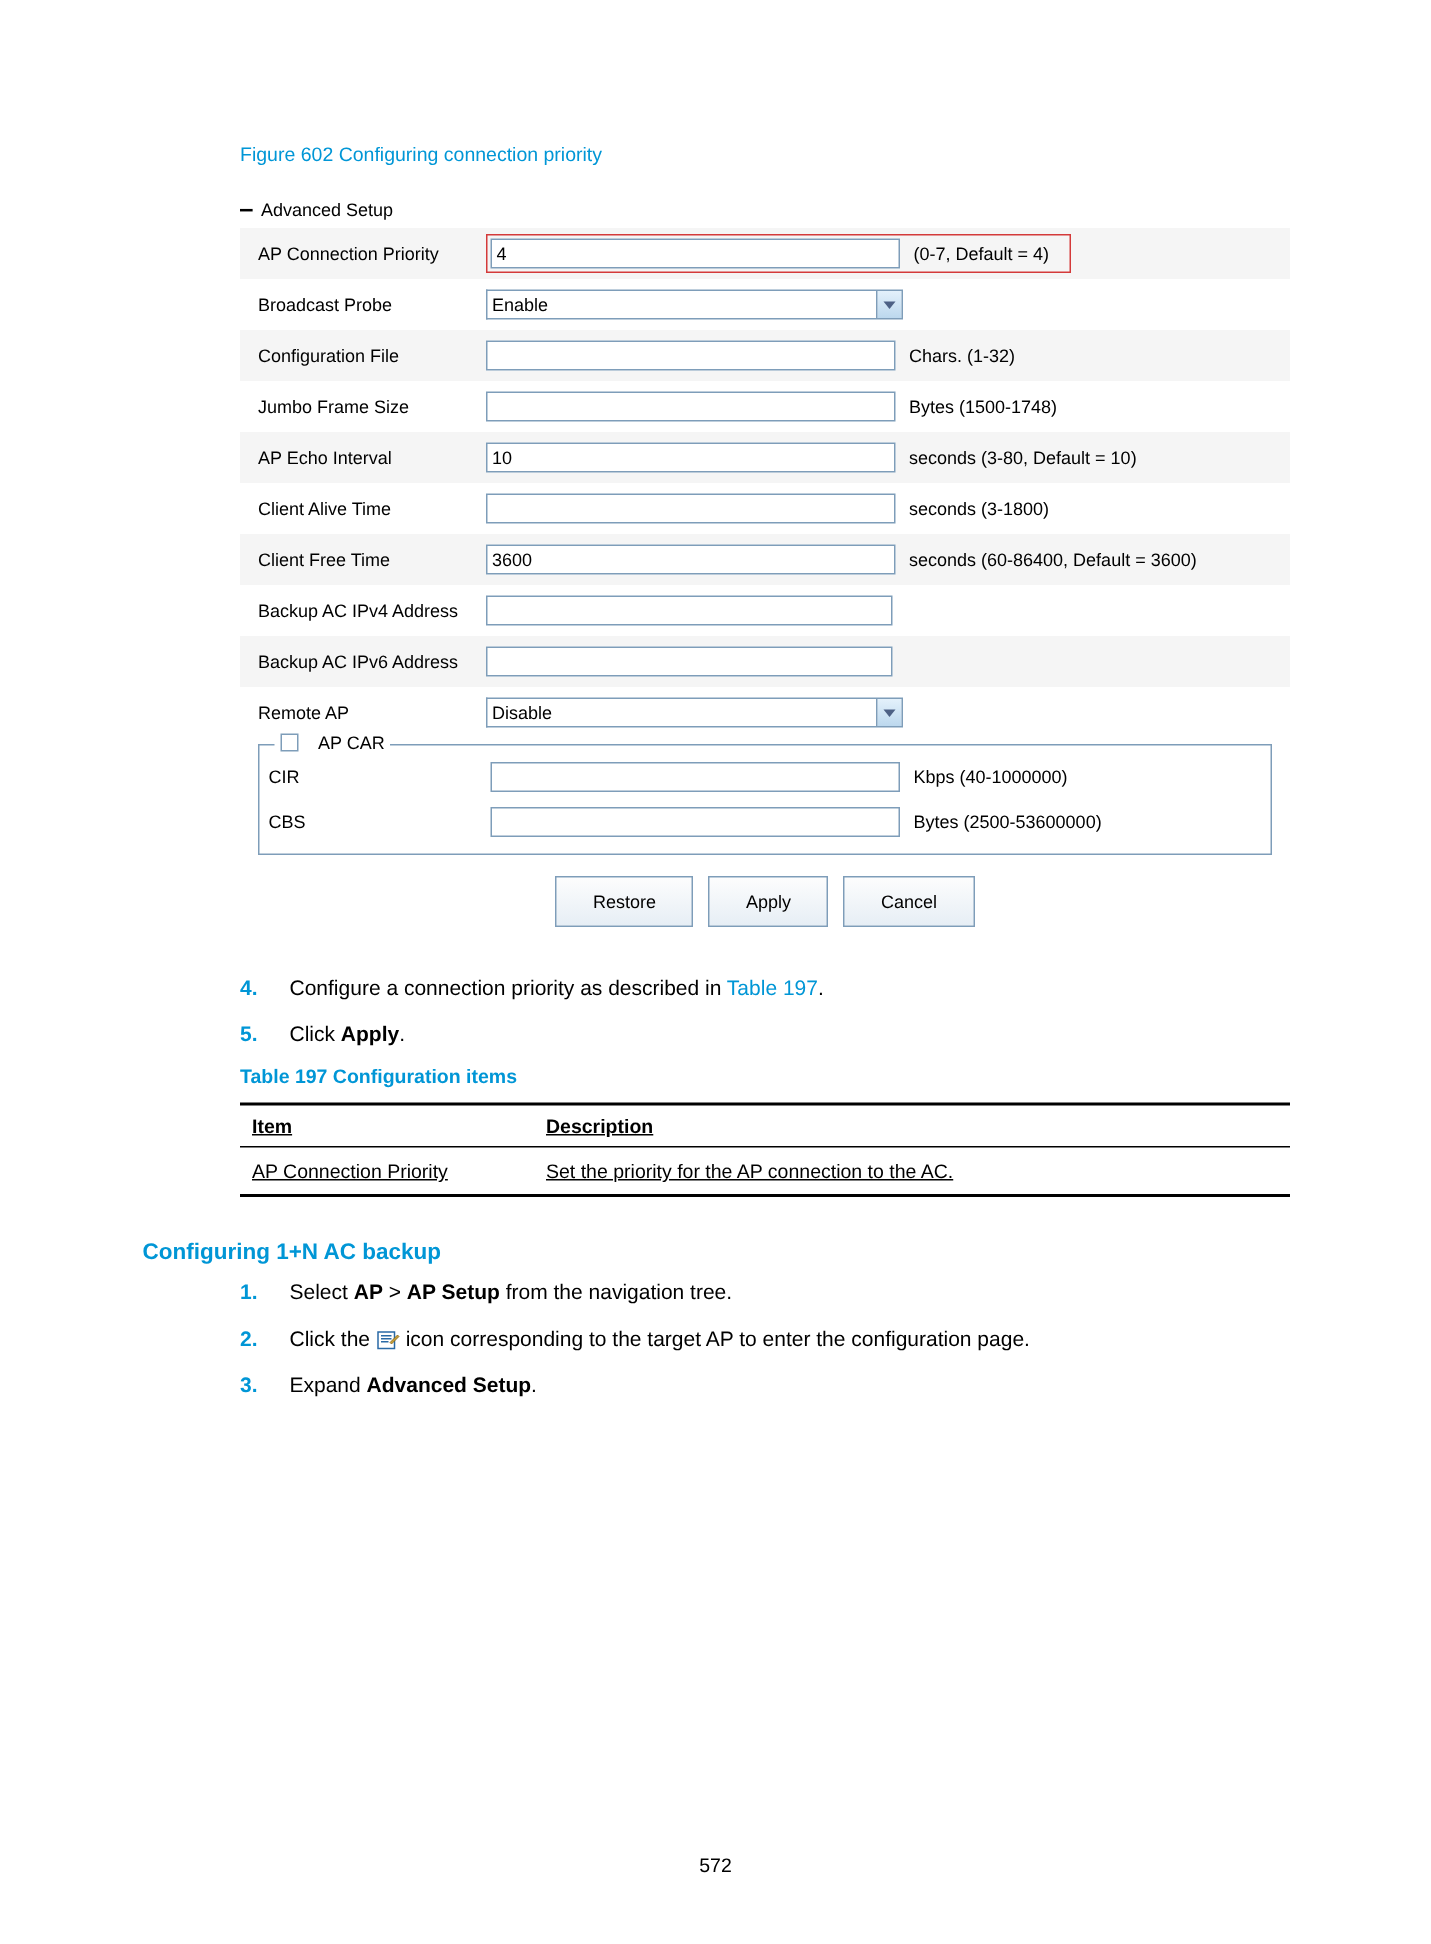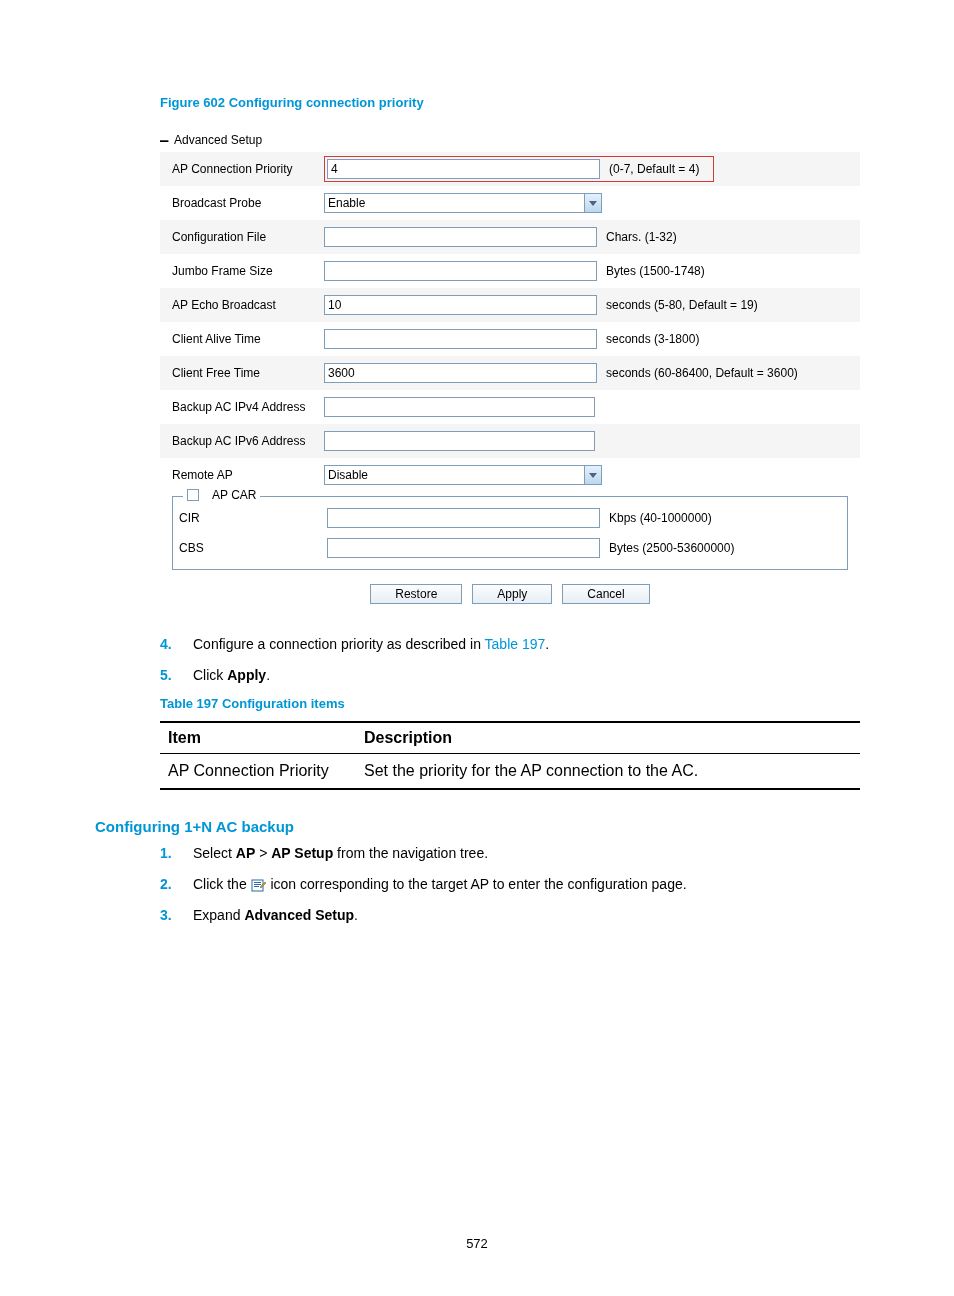--- a/index.html
+++ b/index.html
@@ -12,21 +12,21 @@
   }
   .page {
     width: 954px;
     min-height: 1296px;
     position: relative;
     padding: 95px 90px 0 95px;
     box-sizing: border-box;
   }
   .figure-title {
     color: #0096d6;
-    font-weight: bold;
+    font-weight: normal;
     font-size: 13px;
     margin-left: 65px;
     margin-bottom: 18px;
   }
   .config-panel {
     margin-left: 65px;
     width: 700px;
     font-family: Tahoma, Arial, sans-serif;
     font-size: 12px;
   }
@@ -137,21 +137,21 @@
     padding-left: 6px;
   }
   .button-row {
     display: flex;
     justify-content: center;
     gap: 10px;
     padding: 6px 0 8px 0;
   }
   .btn {
     min-width: 64px;
-    height: 20px;
+    height: 34px;
     border: 1px solid #7e9db9;
     background: linear-gradient(#fdfdfd, #e6eef5);
     font-size: 12px;
     padding: 0 24px;
     cursor: pointer;
   }
   .ol-steps {
     margin: 22px 0 0 65px;
     padding: 0;
     list-style: none;
@@ -175,21 +175,22 @@
   .table-title {
     color: #0096d6;
     font-weight: bold;
     font-size: 13px;
     margin: 8px 0 10px 65px;
   }
   .config-table {
     margin-left: 65px;
     width: 700px;
     border-collapse: collapse;
-    font-size: 16px;
+    font-size: 13px;
+    text-decoration: underline;
   }
   .config-table th {
     text-align: left;
     border-top: 2px solid #000;
     border-bottom: 1px solid #000;
     padding: 6px 8px;
     font-weight: bold;
   }
   .config-table td {
     border-bottom: 2px solid #000;
@@ -282,23 +283,23 @@
       <div class="row-hint">Chars. (1-32)</div>
     </div>
 
     <div class="form-row even">
       <div class="row-label">Jumbo Frame Size</div>
       <div class="row-input"><input class="text-input" value="" style=""></div>
       <div class="row-hint">Bytes (1500-1748)</div>
     </div>
 
     <div class="form-row odd">
-      <div class="row-label">AP Echo Broadcast</div>
+      <div class="row-label">AP Echo Interval</div>
       <div class="row-input"><input class="text-input" value="10" style=""></div>
-      <div class="row-hint">seconds (5-80, Default = 19)</div>
+      <div class="row-hint">seconds (3-80, Default = 10)</div>
     </div>
 
     <div class="form-row even">
       <div class="row-label">Client Alive Time</div>
       <div class="row-input"><input class="text-input" value="" style=""></div>
       <div class="row-hint">seconds (3-1800)</div>
     </div>
 
     <div class="form-row odd">
       <div class="row-label">Client Free Time</div>

